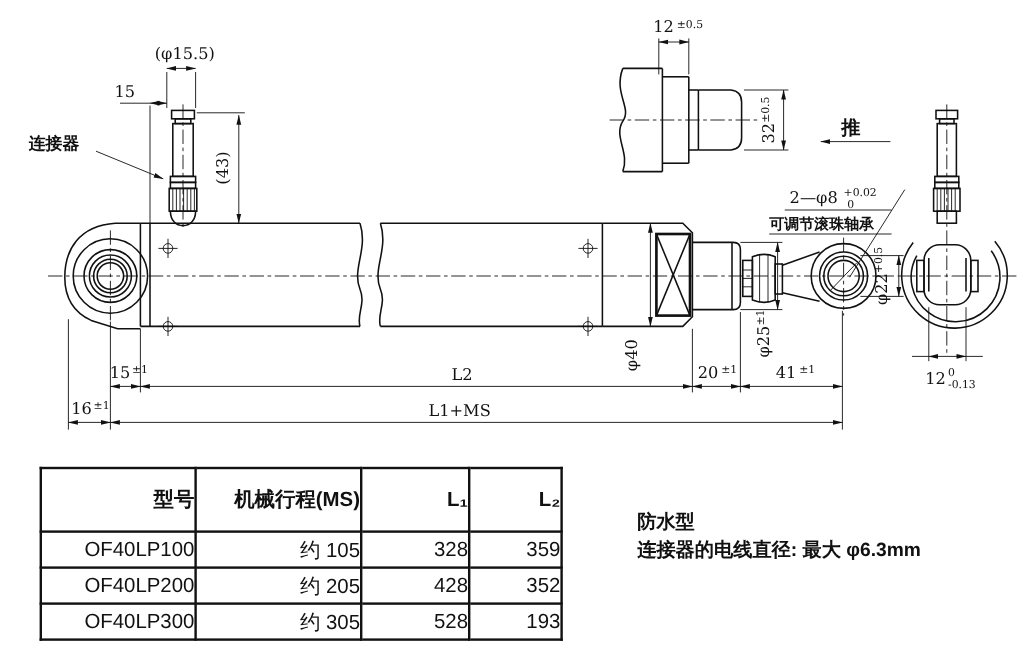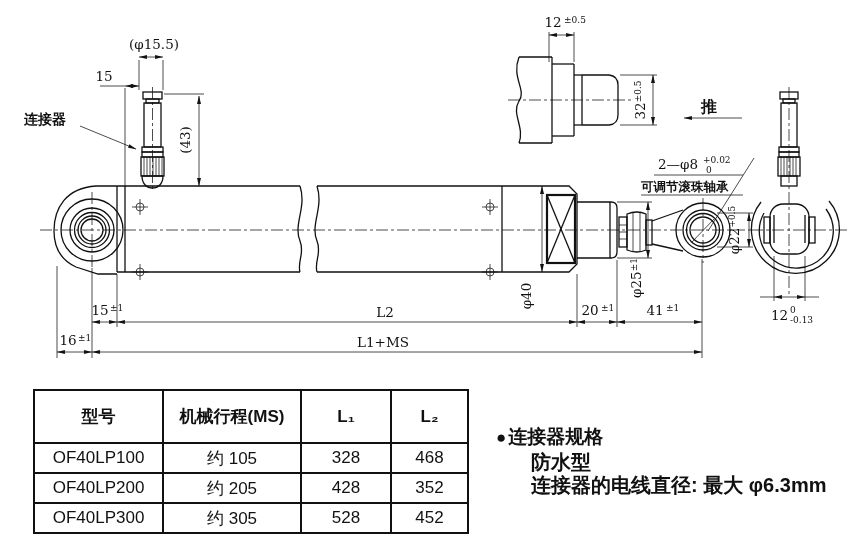--- a/index.html
+++ b/index.html
@@ -10,33 +10,33 @@
   .ol{stroke:#111;stroke-width:1.3;fill:none;}
   .ol2{stroke:#111;stroke-width:2.2;fill:none;}
   .thin{stroke:#111;stroke-width:0.75;fill:none;}
   .cl{stroke:#111;stroke-width:0.75;fill:none;stroke-dasharray:12 3 3 3;}
   .dimt{font-family:"DejaVu Serif",serif;font-size:13.5px;fill:#111;}
   .dimt-s{font-family:"DejaVu Serif",serif;font-size:9px;fill:#111;}
   .zht{font-family:"Liberation Sans",sans-serif;font-size:14px;font-weight:bold;fill:#111;}
   .zht2{font-family:"Liberation Sans",sans-serif;font-size:12.5px;font-weight:bold;fill:#111;}
   
   #spec-table{position:absolute;left:33px;top:389px;border-collapse:collapse;}
-  #spec-table td,#spec-table th{border:2px solid #111;text-align:center;vertical-align:middle;
+  #spec-table td,#spec-table th{border:2px solid #111;text-align:right;vertical-align:middle;
       font-family:"Liberation Sans",sans-serif;font-size:17px;padding:0;}
   #spec-table th{height:51px;font-weight:bold;}
   #spec-table td{height:28px;}
   .c-model{width:127px;font-weight:normal;}
   .c-ms{width:136px;border-radius:10px;}
   .c-l1{width:88px;border-radius:15px;}
   .c-l2{width:75px;border-radius:15px;}
   
   #conn-specs{position:absolute;left:496px;top:424px;}
   #conn-title{font-size:19px;font-weight:bold;line-height:26px;}
   #conn-title .bullet{font-size:17px;margin-right:2px;}
-  .spec-line{margin-left:35px;font-size:20px;font-weight:bold;line-height:23px;}
+  .spec-line{margin-left:35px;font-size:16px;font-weight:bold;line-height:23px;}
 </style>
 </head>
 <body>
 
 <div id="stage">
 
 <svg id="draw" width="854" height="385" viewBox="0 0 854 385">
   <defs>
     <marker id="ma" viewBox="0 0 10 6" refX="9.6" refY="3" markerWidth="11" markerHeight="6.6" orient="auto">
       <path d="M0,0.6 L10,3 L0,5.4 Z" fill="#111"></path>
@@ -300,38 +300,35 @@
         <th class="c-ms">机械行程(MS)</th>
         <th class="c-l1">L₁</th>
         <th class="c-l2">L₂</th>
       </tr>
     </thead>
     <tbody>
       <tr>
         <td class="c-model">OF40LP100</td>
         <td class="c-ms">约 105</td>
         <td class="c-l1">328</td>
-        <td class="c-l2">468</td>
+        <td class="c-l2">359</td>
       </tr>
       <tr>
         <td class="c-model">OF40LP200</td>
         <td class="c-ms">约 205</td>
         <td class="c-l1">428</td>
         <td class="c-l2">352</td>
       </tr>
       <tr>
         <td class="c-model">OF40LP300</td>
         <td class="c-ms">约 305</td>
         <td class="c-l1">528</td>
-        <td class="c-l2">452</td>
+        <td class="c-l2">193</td>
       </tr>
     </tbody>
   </table>
 
   <div id="conn-specs">
-    <div id="conn-title">
-      <span class="bullet">●</span><span>连接器规格</span>
-    </div>
     <div class="spec-line">防水型</div>
     <div class="spec-line">连接器的电线直径: 最大 φ6.3mm</div>
   </div>
 
 </div>
 
 </body></html>

